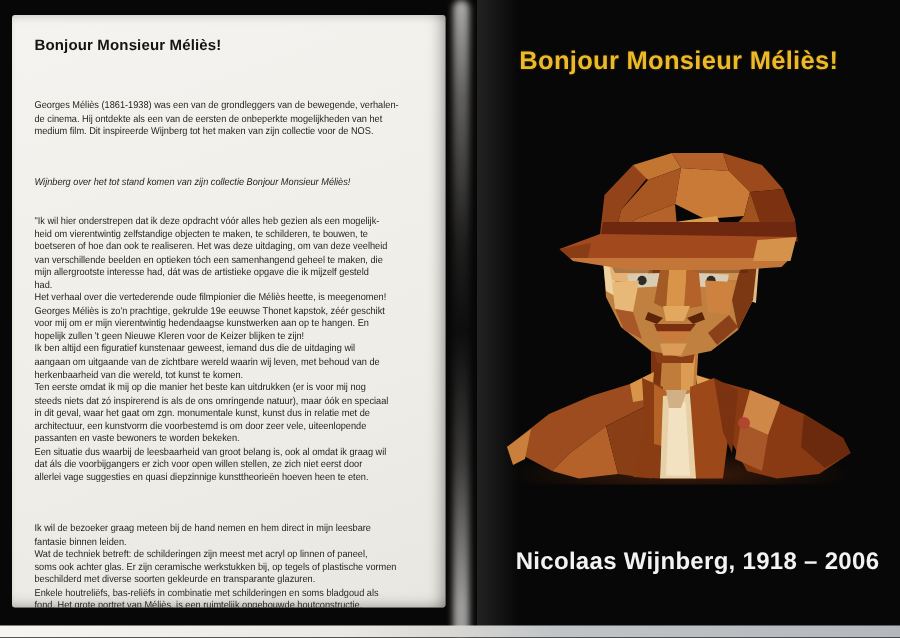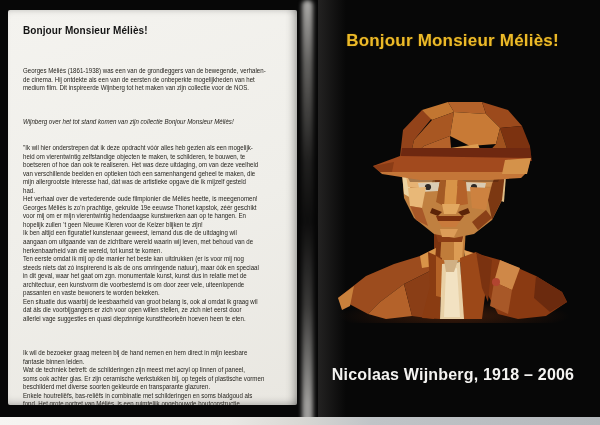--- a/index.html
+++ b/index.html
@@ -48,21 +48,21 @@
     background:linear-gradient(90deg,rgba(115,112,110,.26),rgba(0,0,0,0));
   }
   
   .rp-title{
     position:absolute;left:318px;top:31px;width:269px;
     text-align:center;font-size:17px;font-weight:bold;
     color:#ecba28;letter-spacing:.2px;
     text-shadow:0 0 2px rgba(120,80,0,.5);
   }
   .rp-caption{
-    position:absolute;left:328px;top:366px;width:250px;
+    position:absolute;left:340px;top:366px;width:250px;
     text-align:center;font-size:16px;font-weight:bold;
     color:#f4f3f1;letter-spacing:.2px;
   }
   .bust{position:absolute;left:338px;top:88px;width:232px;height:235px;}
   
   .scan-strip{
     position:absolute;left:0;top:417px;width:600px;height:8px;
     background:linear-gradient(90deg,#f6f5f2 0%,#eae9e5 38%,#d9d8d4 50%,#c0c4c7 62%,#b4b8bc 100%);
     border-bottom:1px solid #8d9194;
   }

